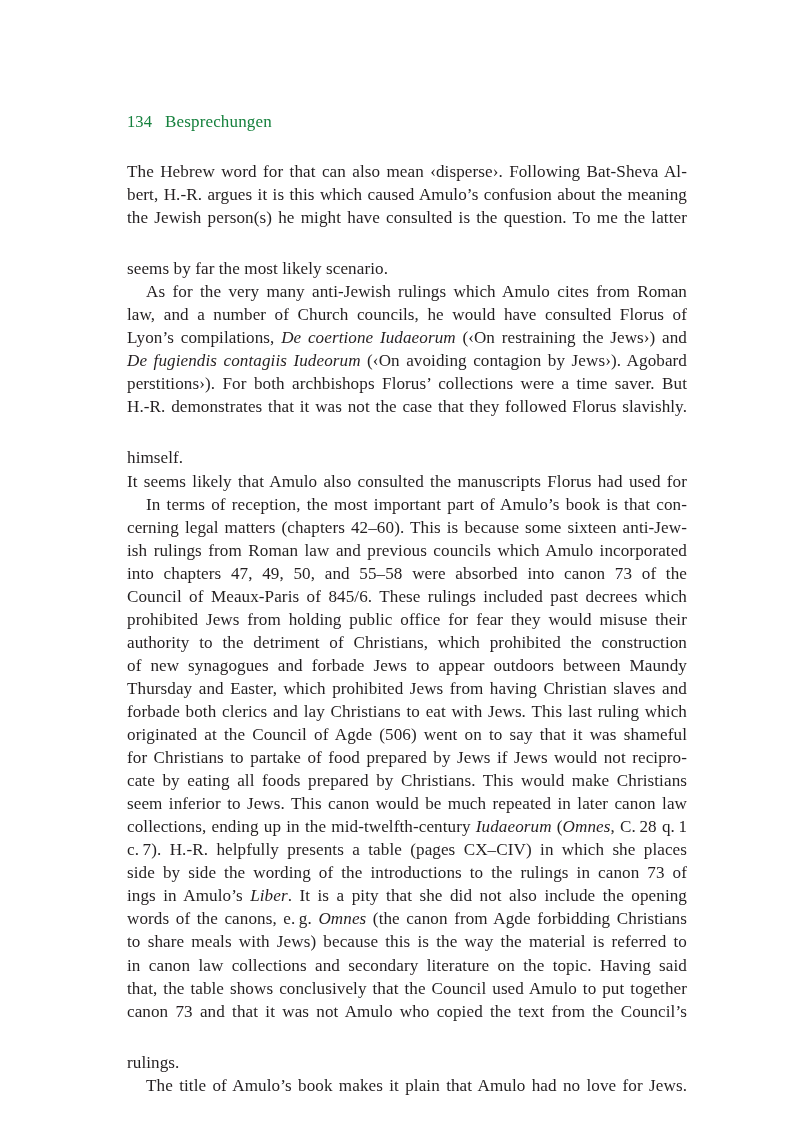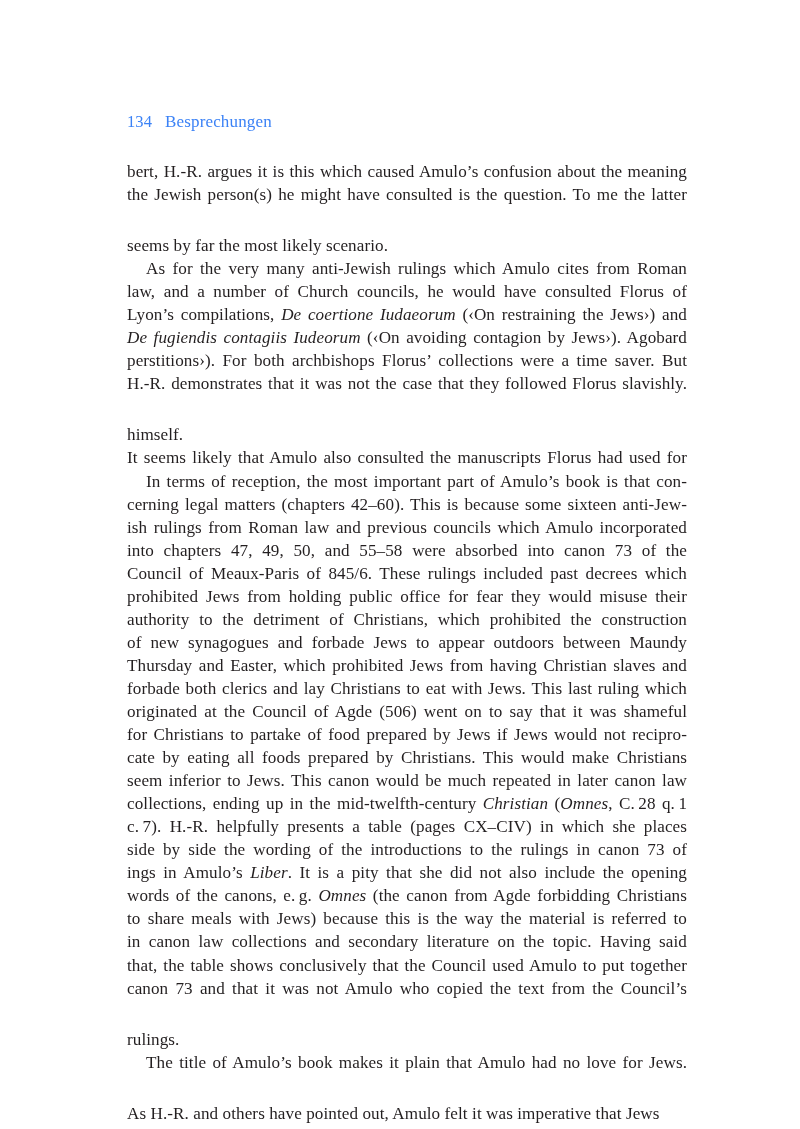--- a/index.html
+++ b/index.html
@@ -30,21 +30,21 @@
     left: 127px;
     top: 78px;
     width: 560px;
   }
 
   
   .running-head {
     display: flex;
     align-items: baseline;
     margin-bottom: 28px;
-    color: #3b82f6;
+    color: #15803d;
   }
   .folio {
     font-size: 16.5px;
     letter-spacing: 0.1px;
     margin-right: 13px;
   }
   .head-title {
     font-size: 17px;
     letter-spacing: 0.15px;
     margin-top: 34px;
@@ -87,20 +87,21 @@
 <div class="page">
   <div class="content">
 
     <div class="running-head">
       <span class="folio">134</span>
       <span class="head-title">Besprechungen</span>
     </div>
 
     <div class="body-text" id="body-text">
         <p>
+          <span class="ln"><span>The Hebrew word for that can also mean ‹disperse›. Following Bat-Sheva Al-</span></span>
           <span class="ln"><span>bert, H.-R. argues it is this which caused Amulo’s confusion about the meaning</span></span>
           <span class="ln"><span>the Jewish person(s) he might have consulted is the question. To me the latter</span></span>
           <span class="ln last"><span>seems by far the most likely scenario.</span></span>
         </p>
         <p>
           <span class="ln first-indent"><span>As for the very many anti-Jewish rulings which Amulo cites from Roman</span></span>
           <span class="ln"><span>law, and a number of Church councils, he would have consulted Florus of</span></span>
           <span class="ln"><span>Lyon’s compilations, </span><i>De coertione Iudaeorum</i><span> (‹On restraining the Jews›) and</span></span>
           <span class="ln"><i>De fugiendis contagiis Iudeorum</i><span> (‹On avoiding contagion by Jews›). Agobard</span></span>
           <span class="ln"><span>perstitions›). For both archbishops Florus’ collections were a time saver. But</span></span>
@@ -116,21 +117,21 @@
           <span class="ln"><span>Council of Meaux-Paris of 845/6. These rulings included past decrees which</span></span>
           <span class="ln"><span>prohibited Jews from holding public office for fear they would misuse their</span></span>
           <span class="ln"><span>authority to the detriment of Christians, which prohibited the construction</span></span>
           <span class="ln"><span>of new synagogues and forbade Jews to appear outdoors between Maundy</span></span>
           <span class="ln"><span>Thursday and Easter, which prohibited Jews from having Christian slaves and</span></span>
           <span class="ln"><span>forbade both clerics and lay Christians to eat with Jews. This last ruling which</span></span>
           <span class="ln"><span>originated at the Council of Agde (506) went on to say that it was shameful</span></span>
           <span class="ln"><span>for Christians to partake of food prepared by Jews if Jews would not recipro-</span></span>
           <span class="ln"><span>cate by eating all foods prepared by Christians. This would make Christians</span></span>
           <span class="ln"><span>seem inferior to Jews. This canon would be much repeated in later canon law</span></span>
-          <span class="ln"><span>collections, ending up in the mid-twelfth-century </span><i>Christian</i><span> (</span><i>Omnes</i><span>, C. 28 q. 1</span></span>
+          <span class="ln"><span>collections, ending up in the mid-twelfth-century </span><i>Iudaeorum</i><span> (</span><i>Omnes</i><span>, C. 28 q. 1</span></span>
           <span class="ln"><span>c. 7). H.-R. helpfully presents a table (pages CX–CIV) in which she places</span></span>
           <span class="ln"><span>side by side the wording of the introductions to the rulings in canon 73 of</span></span>
           <span class="ln"><span>ings in Amulo’s </span><i>Liber</i><span>. It is a pity that she did not also include the opening</span></span>
           <span class="ln"><span>words of the canons, e. g. </span><i>Omnes</i><span> (the canon from Agde forbidding Christians</span></span>
           <span class="ln"><span>to share meals with Jews) because this is the way the material is referred to</span></span>
           <span class="ln"><span>in canon law collections and secondary literature on the topic. Having said</span></span>
           <span class="ln"><span>that, the table shows conclusively that the Council used Amulo to put together</span></span>
           <span class="ln"><span>canon 73 and that it was not Amulo who copied the text from the Council’s</span></span>
           <span class="ln last"><span>rulings.</span></span>
         </p>

